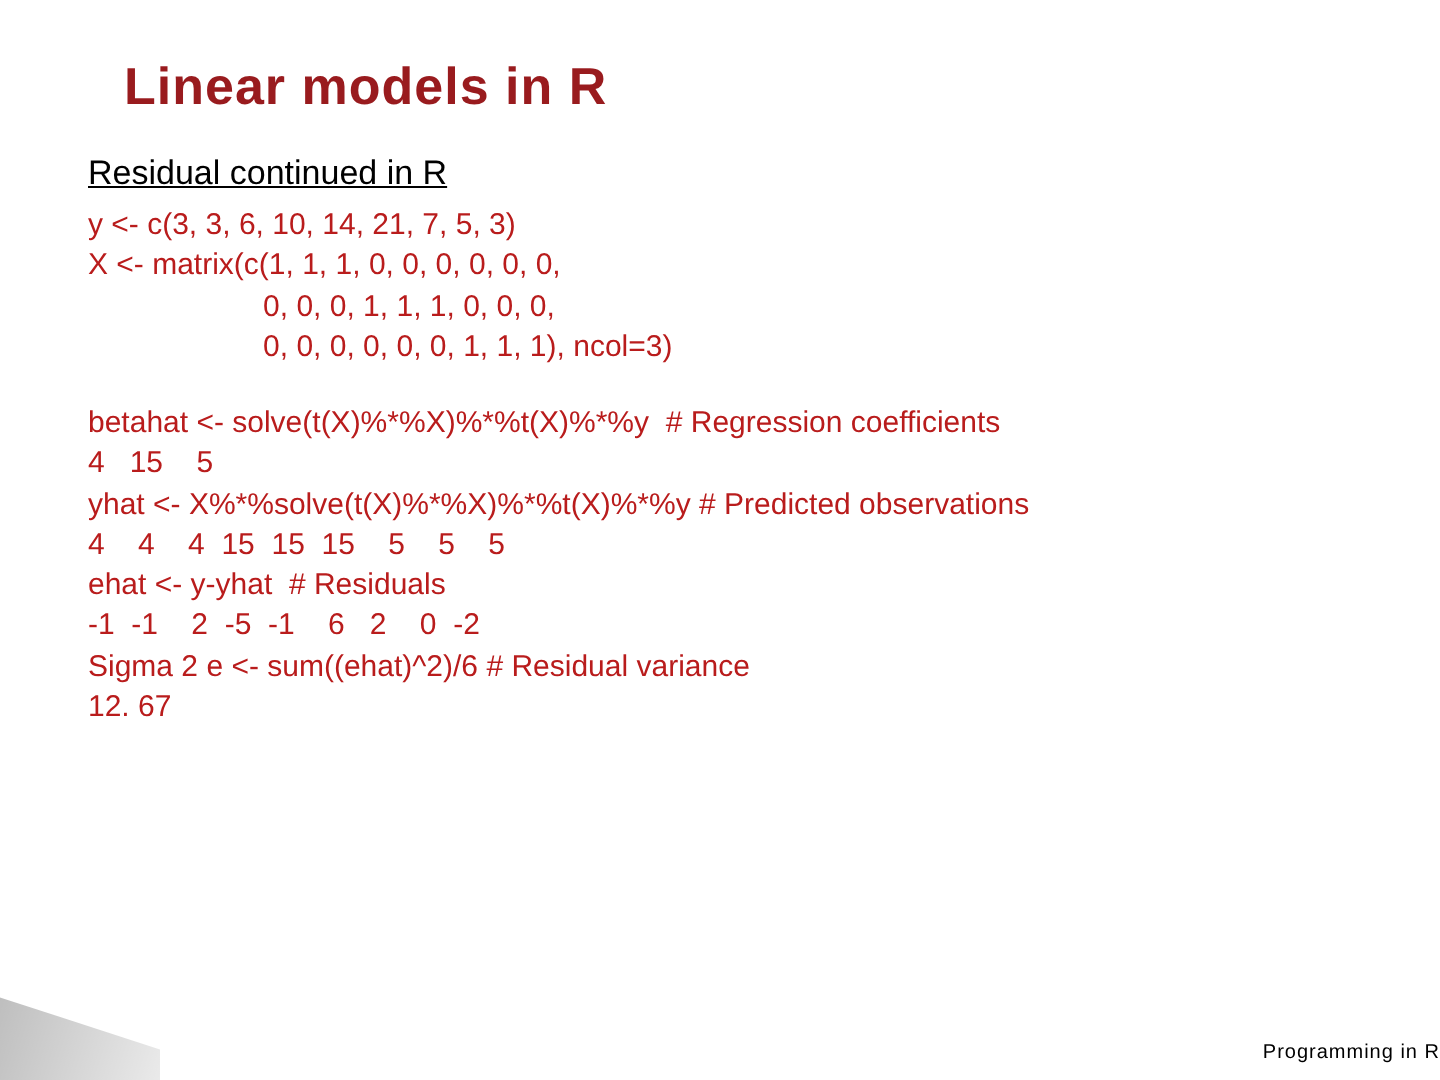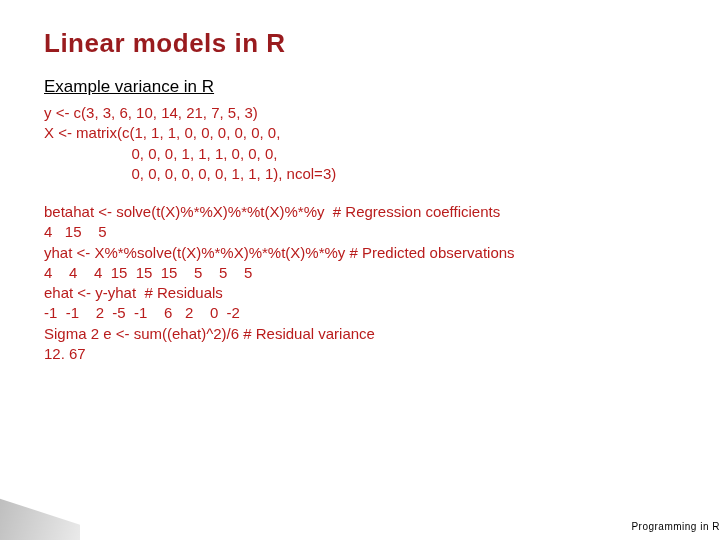--- a/index.html
+++ b/index.html
@@ -1,30 +1,30 @@
 <!DOCTYPE html>
 <html><head>
 <meta charset="utf-8">
 <style>
   * { margin: 0; padding: 0; box-sizing: border-box; }
   html, body { width: 720px; height: 540px; background: #fff; font-family: Verdana, Geneva, sans-serif; overflow: hidden; }
   .slide { position: relative; width: 720px; height: 540px; padding: 28px 44px 0 44px; }
-  .title { font-size: 26px; font-weight: bold; color: #991b1e; letter-spacing: 0.5px; margin-bottom: 18px; }
+  .title { font-size: 26px; font-weight: bold; color: #991b1e; letter-spacing: 0.5px; margin-bottom: 18px; margin-left: 18px; }
   .subtitle { font-size: 17px; color: #000; text-decoration: underline; margin-bottom: 6px; }
   .code-block { font-size: 15px; color: #b91c1c; line-height: 1.35; margin-bottom: 18px; white-space: pre; }
   .footer { position: absolute; bottom: 8px; left: 0; width: 100%; text-align: right; font-size: 10px; color: #000; letter-spacing: 0.5px; }
   .corner { position: absolute; left: 0; bottom: 0; width: 80px; height: 60px; overflow: hidden; pointer-events: none; }
   .corner::before { content: ""; position: absolute; left: -60px; bottom: -30px; width: 180px; height: 60px; background: linear-gradient(90deg, rgba(0,0,0,0.35), rgba(0,0,0,0)); transform: rotate(18deg); }
 </style>
 </head>
 <body>
 
 <div class="slide">
   <div class="title">Linear models in R</div>
-  <div class="subtitle">Example variance in R</div>
+  <div class="subtitle">Residual continued in R</div>
   <div class="code-block">y &lt;- c(3, 3, 6, 10, 14, 21, 7, 5, 3)
 X &lt;- matrix(c(1, 1, 1, 0, 0, 0, 0, 0, 0,
                      0, 0, 0, 1, 1, 1, 0, 0, 0,
                      0, 0, 0, 0, 0, 0, 1, 1, 1), ncol=3)</div>
   <div class="code-block">betahat &lt;- solve(t(X)%*%X)%*%t(X)%*%y  # Regression coefficients
 4   15    5
 yhat &lt;- X%*%solve(t(X)%*%X)%*%t(X)%*%y # Predicted observations
 4    4    4  15  15  15    5    5    5
 ehat &lt;- y-yhat  # Residuals
 -1  -1    2  -5  -1    6   2    0  -2

